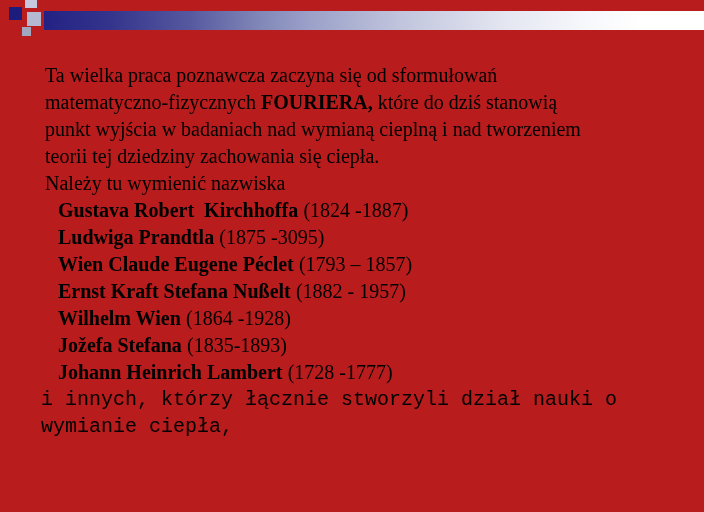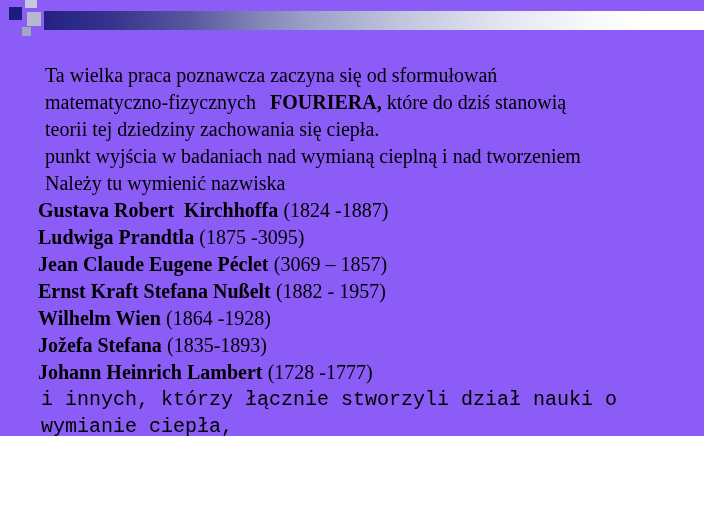--- a/index.html
+++ b/index.html
@@ -1,20 +1,20 @@
 <!DOCTYPE html>
 <html><head>
 <meta charset="utf-8">
 <style>
   html, body { margin: 0; padding: 0; background: #ffffff; }
   .slide {
     position: relative;
     width: 704px;
-    height: 436px;
-    background: #8b5cf6;
+    height: 512px;
+    background: #b91c1c;
     overflow: hidden;
     font-family: "Liberation Serif", serif;
     color: #000000;
   }
 
   
   .decor { position: absolute; top: 0; left: 0; width: 100%; height: 46px; }
   .sq { position: absolute; }
   .sq-top   { left: 25px; top: -4px; width: 12px; height: 12px; background: #c6c9dd; }
   .sq-navy  { left: 9px;  top: 7px;  width: 13px; height: 13px; background: #1c1c7e; }
@@ -33,53 +33,53 @@
   .content {
     position: absolute;
     top: 62px; left: 38px; right: 8px;
     font-size: 20px;
     line-height: 27px;
   }
   .content p { margin: 0; white-space: pre-wrap; }
   .content span, .content b { white-space: pre-wrap; }
   .intro { padding-left: 7px; }
   .outro { padding-left: 3px; font-family: Liberation Mono, monospace; }
-  .name-row .sname { font-weight: bold; }
+  .name-row .sname { font-weight: bold; margin-left: 20px; }
   .name-row .syears { margin-left: 0.26em; }
   .row-first { margin-left: -5px; }
-  b.inline-bold { font-weight: bold; margin-left: 9px; }
+  b.inline-bold { font-weight: bold; }
 </style>
 </head>
 <body>
 
 <div class="slide">
 
   <div class="decor">
     <div class="sq sq-top"></div>
     <div class="sq sq-navy"></div>
     <div class="sq sq-mid"></div>
     <div class="sq sq-small"></div>
     <div class="bar"></div>
   </div>
 
   <div class="content">
 
     <p class="intro">Ta wielka praca poznawcza zaczyna się od sformułowań</p>
 
     <p class="intro"><span>matematyczno-fizycznych </span><b class="inline-bold">FOURIERA,</b><span> które do dziś stanowią</span></p>
 
+    <p class="intro">punkt wyjścia w badaniach nad wymianą cieplną i nad tworzeniem</p>
     <p class="intro">teorii tej dziedziny zachowania się ciepła.</p>
-    <p class="intro">punkt wyjścia w badaniach nad wymianą cieplną i nad tworzeniem</p>
     <p class="intro">Należy tu wymienić nazwiska</p>
 
     <p class="name-row row-first"><span class="sname">Gustava Robert  Kirchhoffa</span><span class="syears">(1824 -1887)</span></p>
 
     <p class="name-row"><span class="sname">Ludwiga Prandtla</span><span class="syears">(1875 -3095)</span></p>
 
-    <p class="name-row"><span class="sname">Jean Claude Eugene Péclet</span><span class="syears">(3069 – 1857)</span></p>
+    <p class="name-row"><span class="sname">Wien Claude Eugene Péclet</span><span class="syears">(1793 – 1857)</span></p>
 
     <p class="name-row"><span class="sname">Ernst Kraft Stefana Nußelt</span><span class="syears">(1882 - 1957)</span></p>
 
     <p class="name-row"><span class="sname">Wilhelm Wien</span><span class="syears">(1864 -1928)</span></p>
 
     <p class="name-row"><span class="sname">Jožefa Stefana</span><span class="syears">(1835-1893)</span></p>
 
     <p class="name-row"><span class="sname">Johann Heinrich Lambert</span><span class="syears">(1728 -1777)</span></p>
 
     <p class="outro">i innych, którzy łącznie stworzyli dział nauki o wymianie ciepła,</p>

